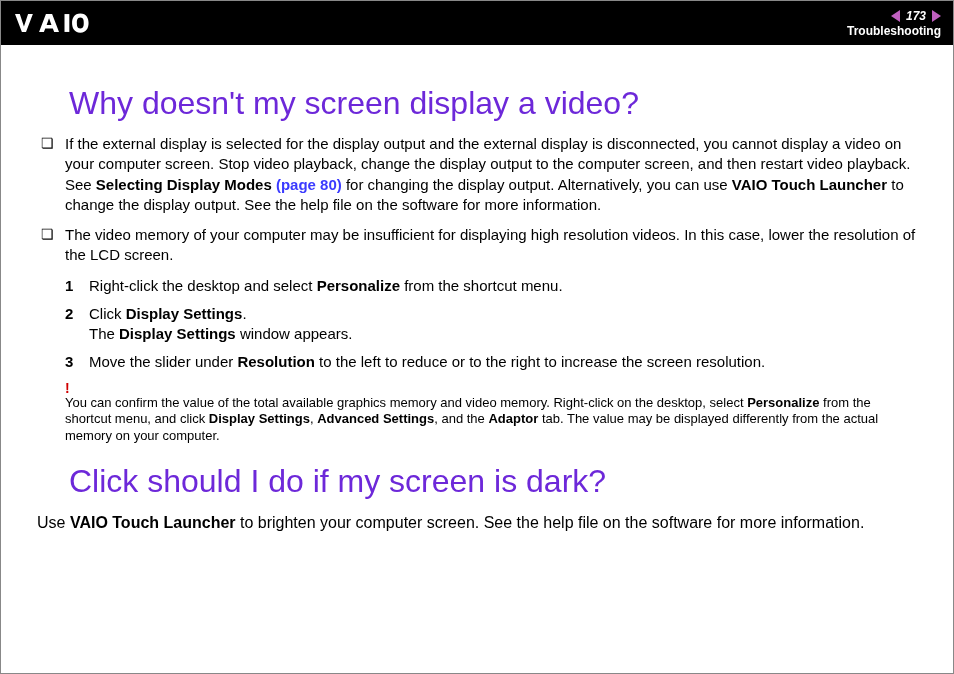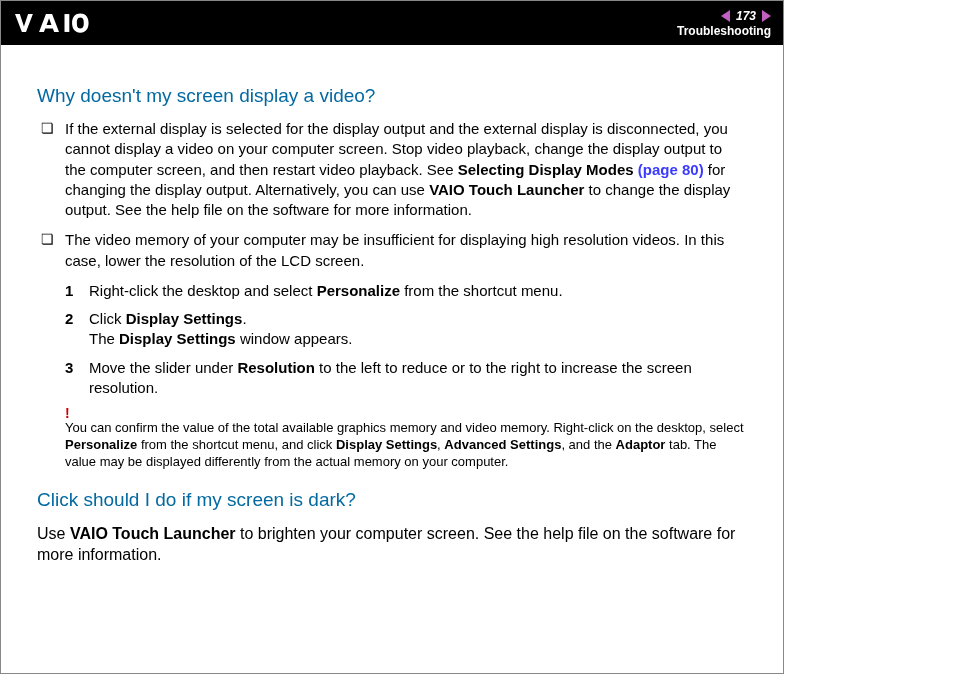--- a/index.html
+++ b/index.html
@@ -1,27 +1,27 @@
 <!DOCTYPE html>
 <html><head>
 <meta charset="utf-8">
 <style>
   * { box-sizing: border-box; margin: 0; padding: 0; }
   html, body { width: 954px; height: 674px; font-family: Arial, Helvetica, sans-serif; background: #fff; color: #000; }
-  .page { width: 784px; height: 674px; border: 1px solid #888; position: relative; }
+  .page { width: 954px; height: 674px; border: 1px solid #888; position: relative; }
   .header { background: #000; color: #fff; height: 44px; display: flex; align-items: center; justify-content: space-between; padding: 0 12px 0 14px; }
   .logo { height: 22px; }
   .hdr-right { display: flex; flex-direction: column; align-items: flex-end; gap: 1px; }
   .pager { display: flex; align-items: center; gap: 2px; }
   .tri-left { width: 0; height: 0; border-top: 6px solid transparent; border-bottom: 6px solid transparent; border-right: 9px solid #c060c0; cursor: pointer; }
   .tri-right { width: 0; height: 0; border-top: 6px solid transparent; border-bottom: 6px solid transparent; border-left: 9px solid #c060c0; cursor: pointer; }
   .page-num { font-style: italic; font-weight: bold; font-size: 12px; padding: 0 4px; }
   .section { font-weight: bold; font-size: 12px; }
   .content { padding: 40px 36px 0 36px; }
-  h2 { color: #0369a1; font-weight: normal; font-size: 19px; margin-bottom: 12px; }
+  h2 { color: #6d28d9; font-weight: normal; font-size: 32px; margin-bottom: 12px; margin-left: 32px; }
   ul.sq { list-style: none; padding-left: 0; margin-bottom: 6px; }
   ul.sq > li { position: relative; padding-left: 28px; font-size: 15px; line-height: 1.35; margin-bottom: 10px; }
   ul.sq > li::before { content: "❏"; position: absolute; left: 4px; top: 0; font-size: 14px; }
   .sub { margin-left: 28px; font-size: 15px; line-height: 1.35; margin-bottom: 8px; }
   ol.steps { list-style: none; margin-left: 28px; padding: 0; }
   ol.steps > li { font-size: 15px; line-height: 1.35; margin-bottom: 8px; padding-left: 24px; position: relative; }
   ol.steps > li .num { position: absolute; left: 0; top: 0; font-weight: bold; }
   .note-wrap { margin-left: 28px; margin-top: 6px; margin-bottom: 18px; }
   .bang { color: #d00000; font-weight: bold; font-size: 14px; line-height: 1; }
   .note { font-size: 13px; line-height: 1.3; }

